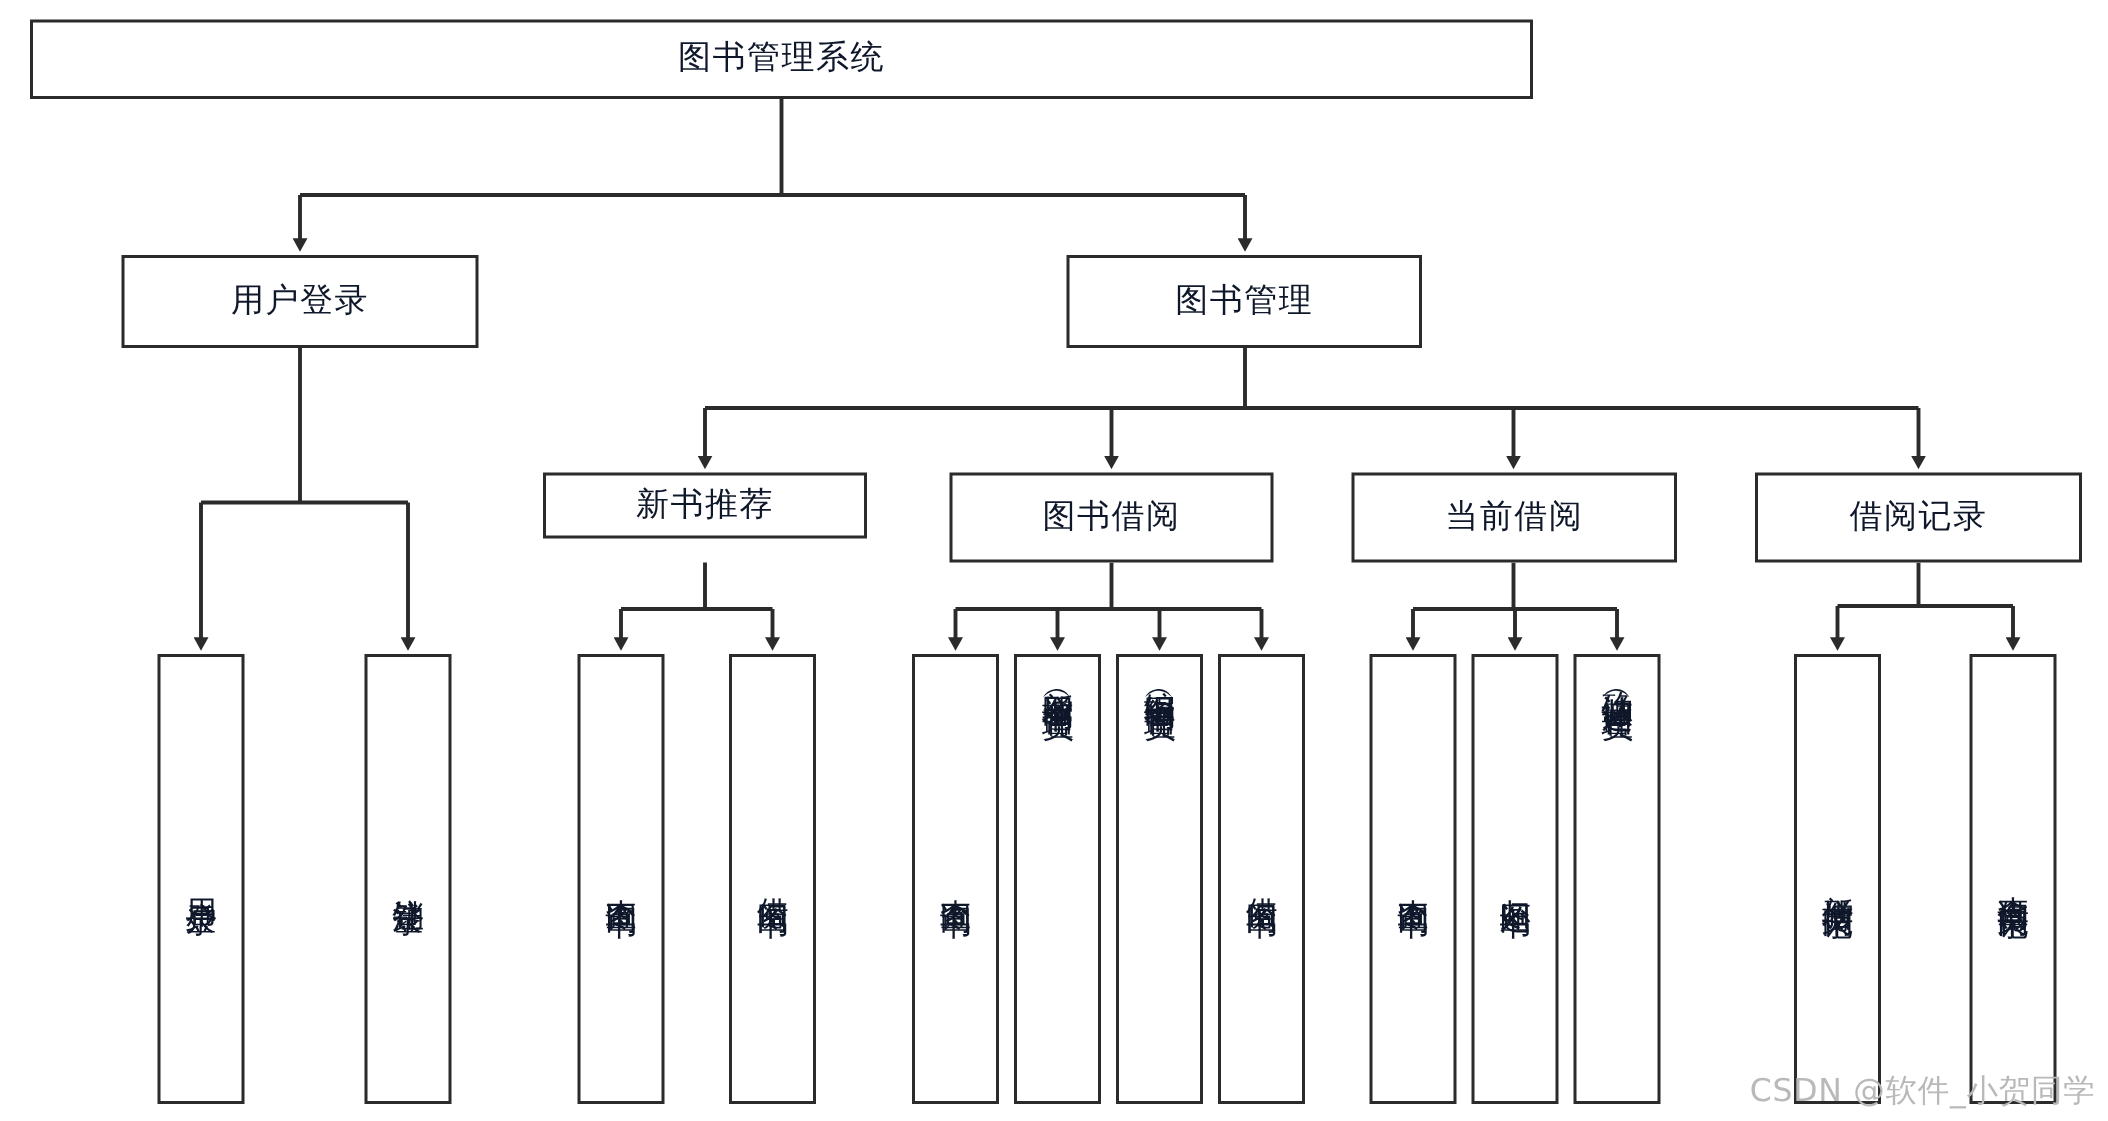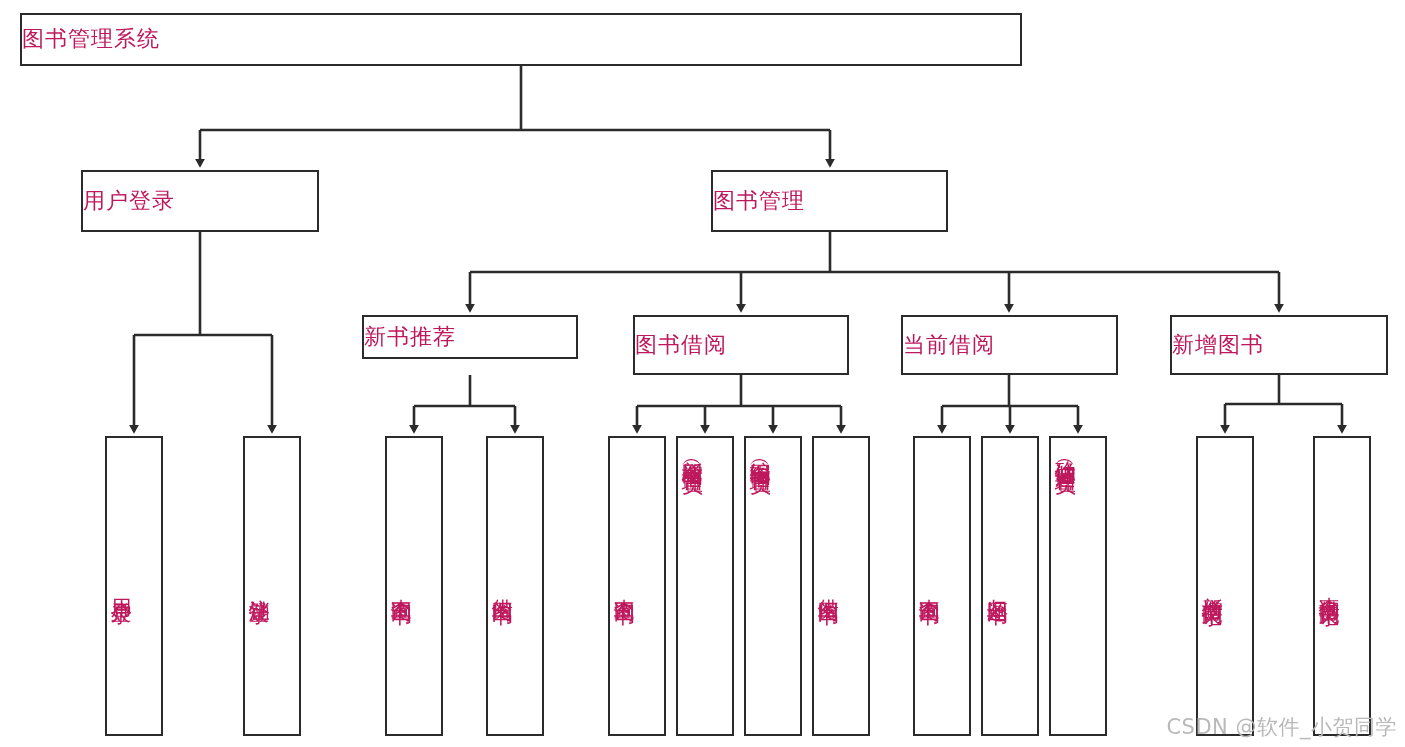--- a/index.html
+++ b/index.html
@@ -24,21 +24,22 @@
     width: 1405px;
     height: 747px;
   }
   .node {
     position: absolute;
     box-sizing: border-box;
     border: 2px solid #2b2b2b;
     background: #ffffff;
     display: flex;
     align-items: center;
-    color: #be185d;
+    justify-content: center;
+    color: #0f172a;
     overflow: hidden;
   }
   .node.horiz {
     font-size: 22px;
     letter-spacing: 1px;
     line-height: 1.1;
   }
   .node.vert {
     font-size: 21px;
     line-height: 1.35;
@@ -136,21 +137,21 @@
   <div class="node horiz" style="left:362px;top:315px;width:216px;height:44px;">
     <span>新书推荐</span>
   </div>
   <div class="node horiz" style="left:901px;top:315px;width:217px;height:60px;">
     <span>当前借阅</span>
   </div>
   <div class="node horiz" style="left:633px;top:315px;width:216px;height:60px;">
     <span>图书借阅</span>
   </div>
   <div class="node horiz" style="left:1170px;top:315px;width:218px;height:60px;">
-    <span>新增图书</span>
+    <span>借阅记录</span>
   </div>
 
   <div class="node vert midalign" style="left:105px;top:436px;width:58px;height:300px;">
     <span class="vlabel">用户登录</span>
   </div>
   <div class="node vert midalign" style="left:243px;top:436px;width:58px;height:300px;">
     <span class="vlabel">注销登录</span>
   </div>
 
   <div class="node vert midalign" style="left:385px;top:436px;width:58px;height:300px;">

